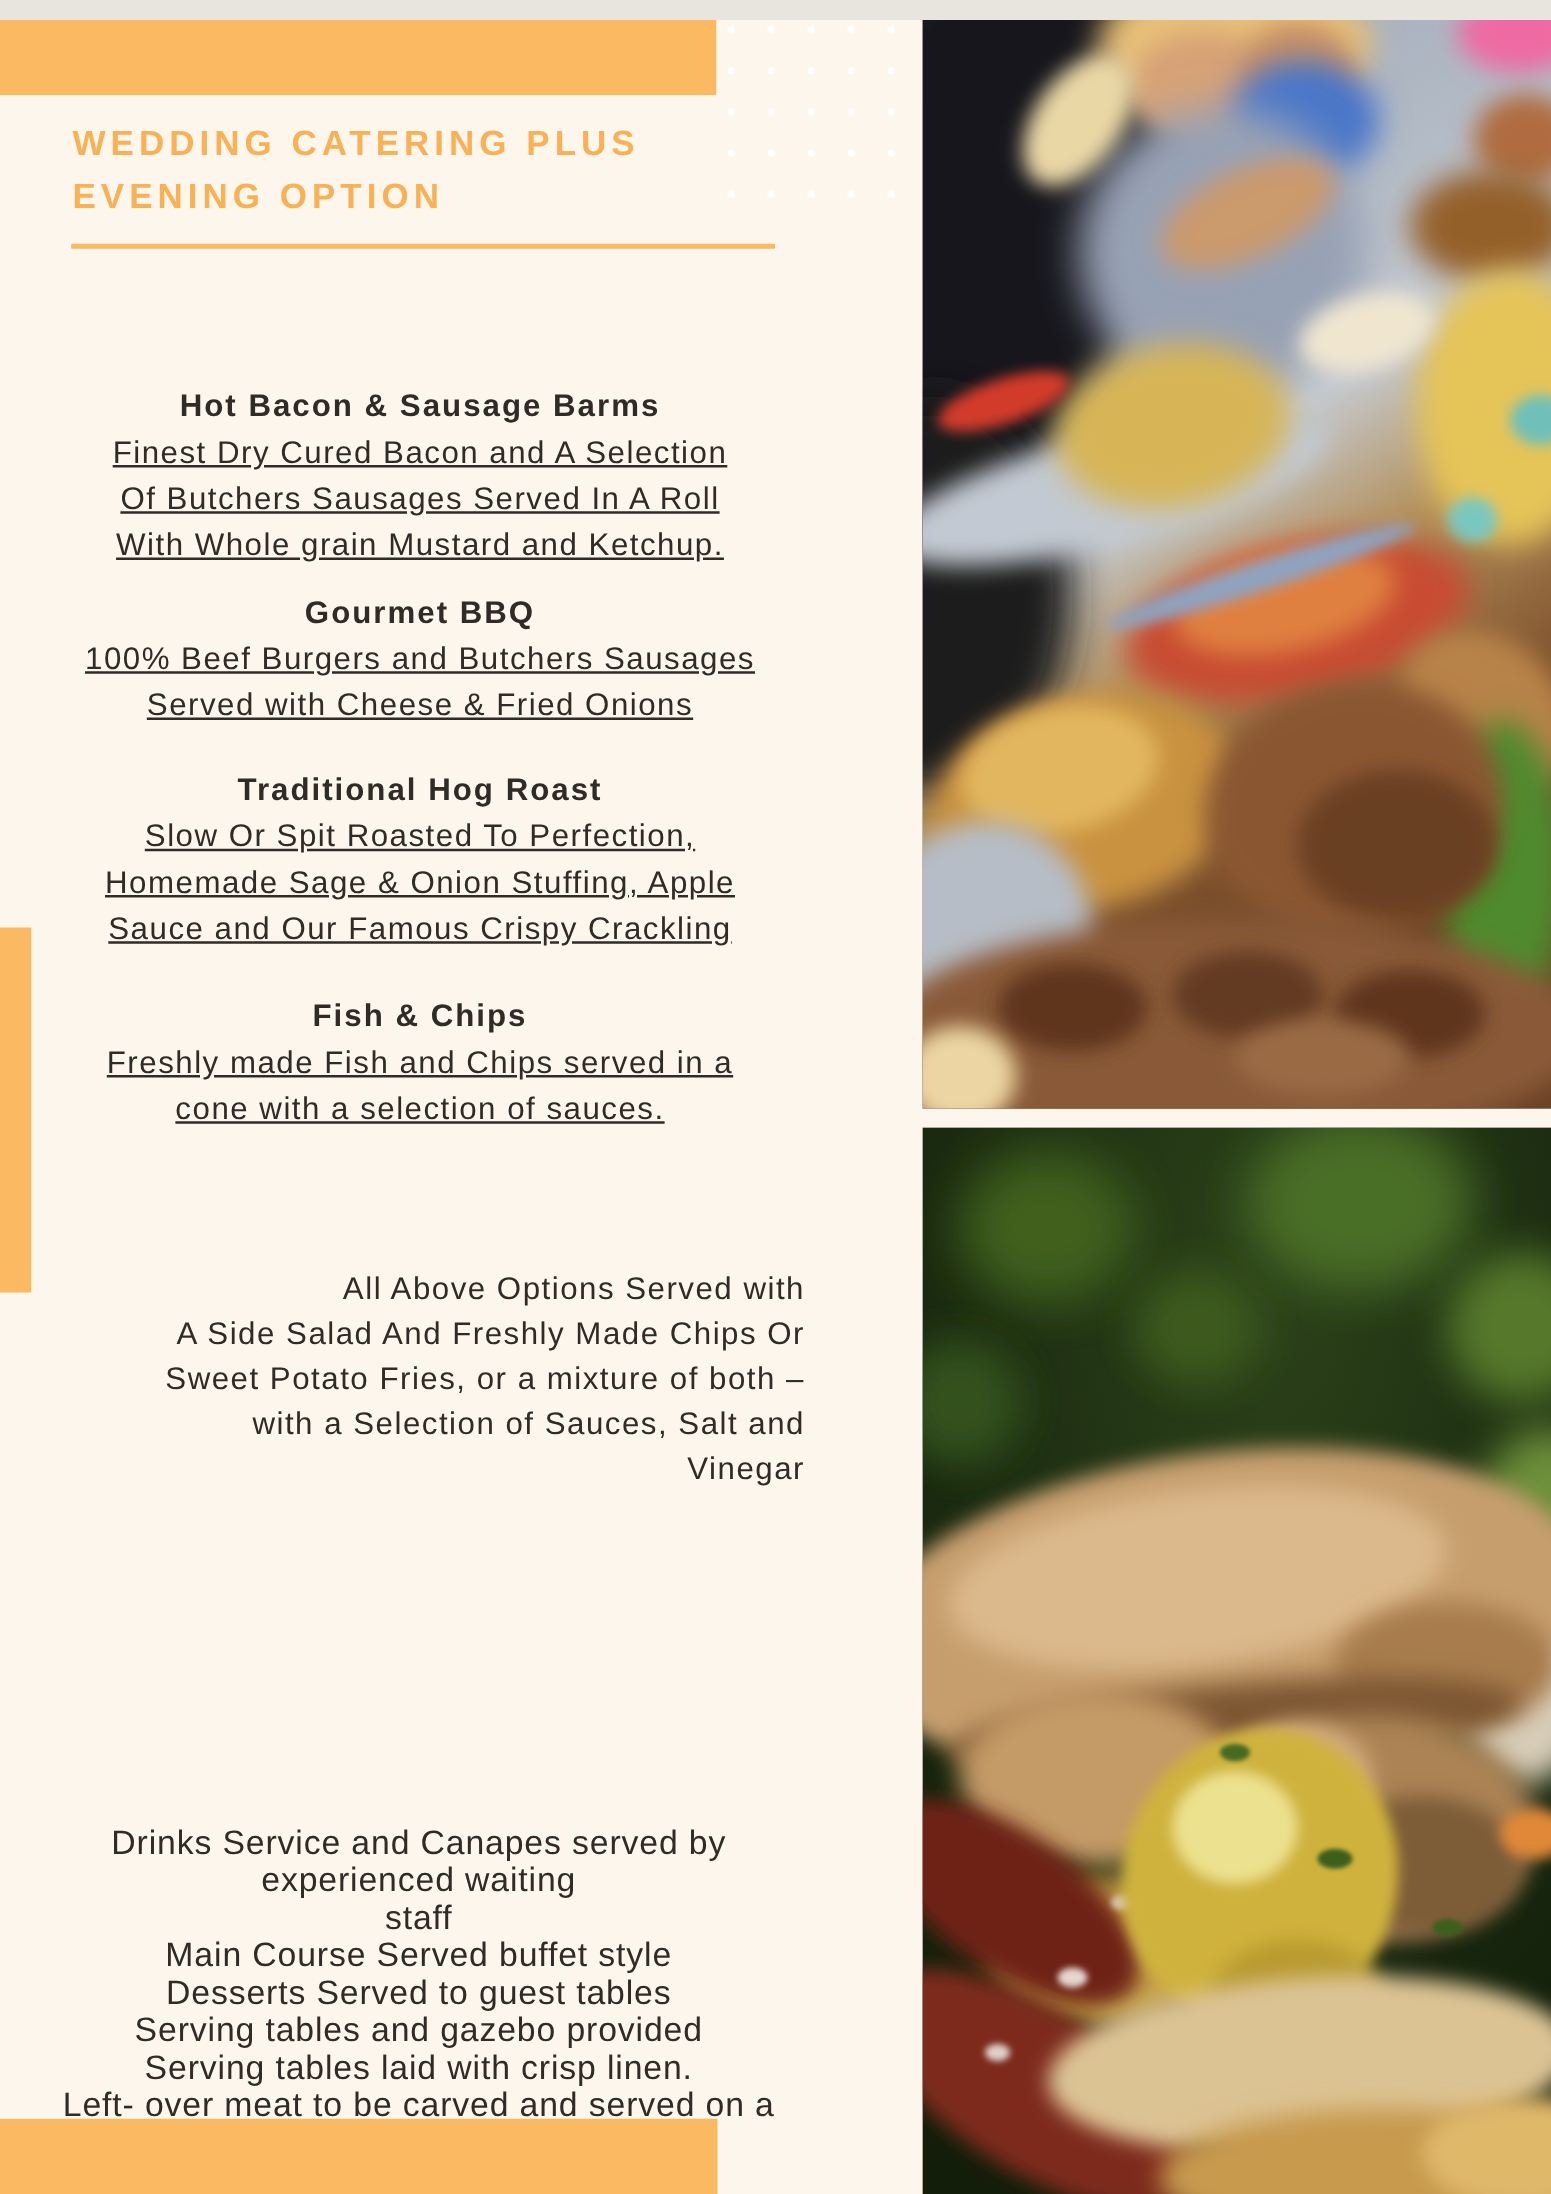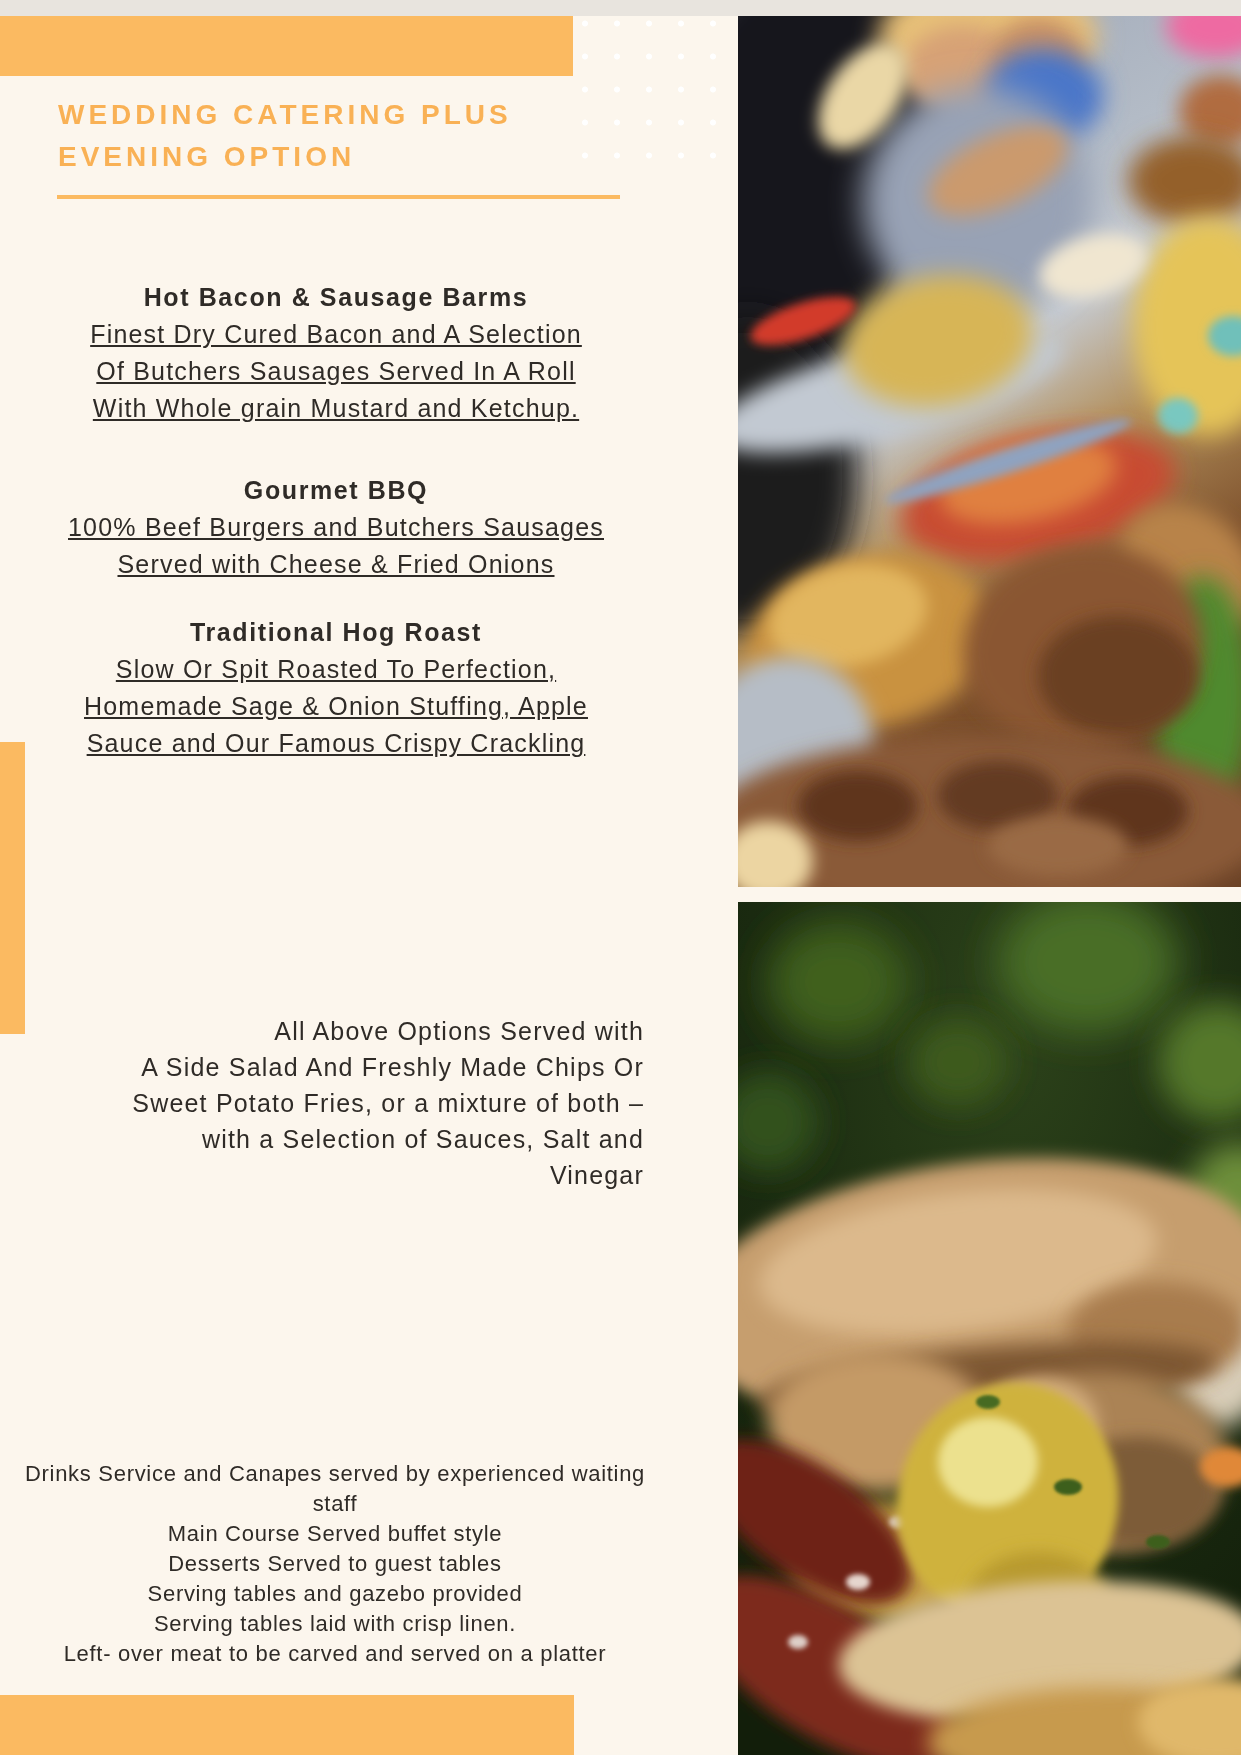--- a/index.html
+++ b/index.html
@@ -29,30 +29,30 @@
   .menu-block{
     position:absolute;left:28px;width:616px;text-align:center;
   }
   .menu-block h2{
     margin:0;font-size:25px;font-weight:700;line-height:37px;letter-spacing:1.6px;color:#2F2B27;
   }
   .menu-block p{
     margin:0;font-size:25px;font-weight:400;line-height:37px;letter-spacing:1.2px;
     white-space:pre-line;color:#2F2B27;text-decoration:underline;
   }
-  .s1{top:263px}.s2{top:456px}.s3{top:598px}.s4{top:779px}
+  .s1{top:291px}.s2{top:456px}.s3{top:598px}.s4{top:779px}
   .sides{
     position:absolute;left:28px;top:997px;width:616px;margin:0;text-align:right;
     font-size:25px;line-height:36px;letter-spacing:1.2px;white-space:pre-line;color:#2F2B27;
   }
   .service{
     position:absolute;left:10px;top:1443px;width:650px;text-align:center;
   }
   .service p{
-    margin:0;font-size:22px;line-height:30px;letter-spacing:.7px;white-space:pre-line;color:#2F2B27;
+    margin:0;font-size:27px;line-height:30px;letter-spacing:.7px;white-space:pre-line;color:#2F2B27;
   }
   
   .photo{
     position:absolute;left:738px;width:503px;margin:0;overflow:hidden;
     background:#888;
   }
   .photo-top{top:0;height:871px;}
   .photo-bottom{top:886px;height:869px;}
   .photo svg{display:block;width:100%;height:100%;}
 </style>
@@ -83,20 +83,25 @@
 Served with Cheese &amp; Fried Onions</p>
   </section>
 
   <section class="menu-block s3">
     <h2>Traditional Hog Roast</h2>
     <p>Slow Or Spit Roasted To Perfection,
 Homemade Sage &amp; Onion Stuffing, Apple
 Sauce and Our Famous Crispy Crackling</p>
   </section>
 
+  <section class="menu-block s4">
+    <h2>Fish &amp; Chips</h2>
+    <p>Freshly made Fish and Chips served in a
+cone with a selection of sauces.</p>
+  </section>
 
   <div class="left-strip"></div>
 
   <p class="sides">All Above Options Served with
 A Side Salad And Freshly Made Chips Or
 Sweet Potato Fries, or a mixture of both –
 with a Selection of Sauces, Salt and
 Vinegar</p>
 
   <div class="service">

